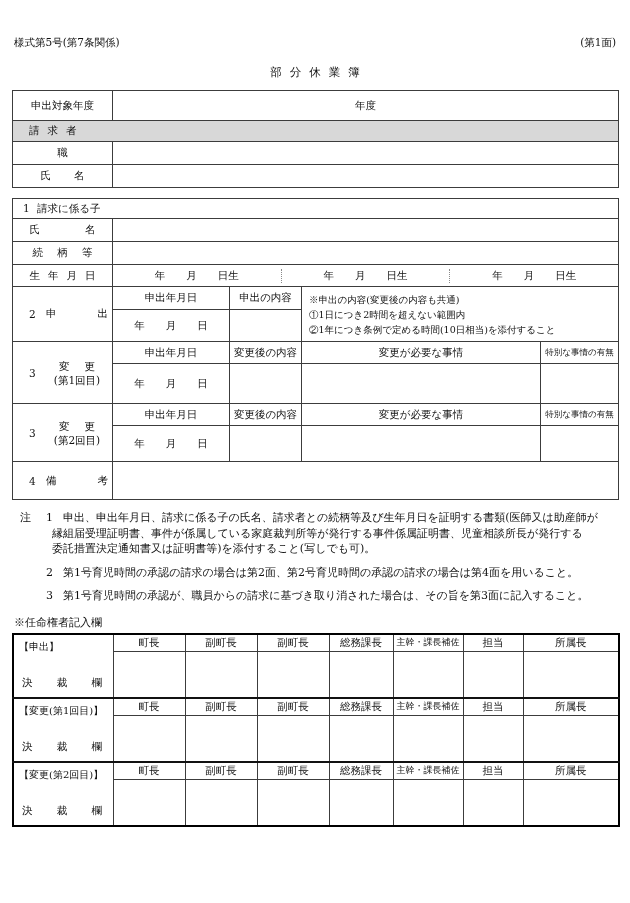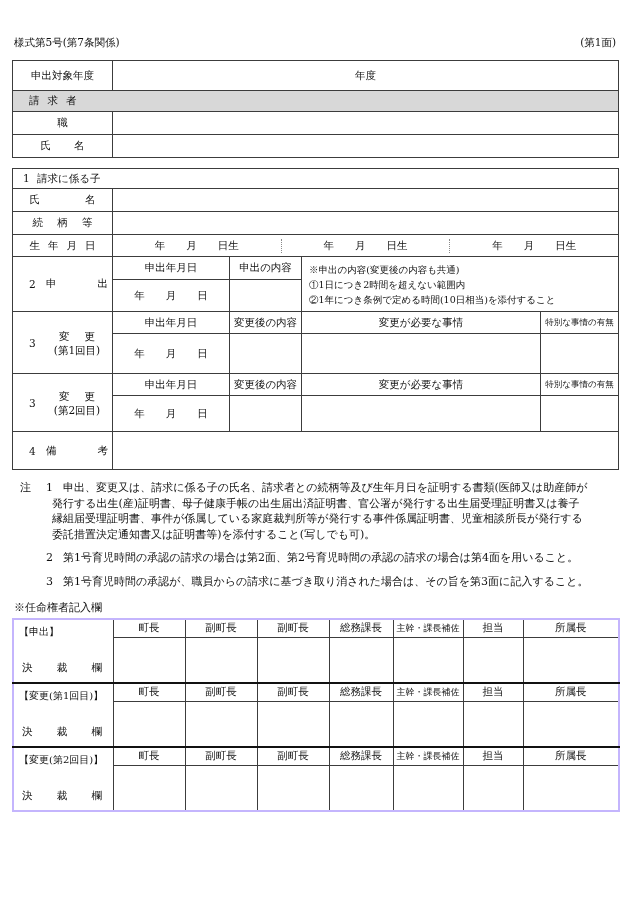--- a/index.html
+++ b/index.html
@@ -5,21 +5,21 @@
   html,body{margin:0;padding:0;background:#ffffff;}
   body{width:630px;height:903px;font-family:"DejaVu Serif","Liberation Serif",serif;color:#111;}
   .doc{box-sizing:border-box;width:630px;height:903px;padding:36px 12px 0 12px;overflow:hidden;}
 
   .top-line{display:flex;justify-content:space-between;font-size:10.5px;padding:0 2px;}
   .doc-title{text-align:center;margin-top:15px;font-size:11.5px;letter-spacing:8px;text-indent:8px;}
 
   table{border-collapse:collapse;table-layout:fixed;width:606px;}
   td{border:1px solid #3c3c3c;padding:0;font-size:10.5px;vertical-align:middle;overflow:hidden;}
   .tblA,.tblB{border:1.6px solid #111;margin-top:10px;}
-  .tblAppr{border:2px solid #c4b5fd;margin-top:3px;}
+  .tblAppr{border:2px solid #000000;margin-top:3px;}
 
   .c{text-align:center;}
   .gray{background:#d8d8d8;}
   .just{display:inline-block;text-align:justify;text-align-last:justify;}
   .jw44{width:44px;} .jw62{width:62px;} .jw66{width:66px;} .jw60{width:60px;} .jw36{width:36px;} .jw80{width:80px;}
 
   .hdr-left{padding-left:16px;letter-spacing:8px;font-size:10.5px;}
   .sec-title{padding-left:10px;}
   .sec-title .num{display:inline-block;width:14px;}
   .flexfill{display:flex;height:100%;align-items:stretch;}
@@ -54,20 +54,21 @@
 </head>
 <body>
 
 <div class="doc">
 
   <div class="top-line">
     <span>様式第5号(第7条関係)</span>
     <span>(第1面)</span>
   </div>
 
+  <div class="doc-title">部分休業簿</div>
 
   <table class="tblA">
     <colgroup>
         <col style="width:100px">
         <col style="width:506px">
       </colgroup>
     <tbody>
         <tr style="height:30px">
       <td class="c">申出対象年度</td>
       <td class="c">年度</td>
@@ -208,22 +209,21 @@
       <td colspan="4"></td>
     </tr>
   </tbody>
     </table>
 
   <div class="notes">
     <div class="note-row">
       <span class="n-marker">注</span>
       <span class="n-num">1</span>
       <span class="n-text">
-        <div>申出、変更又は、請求に係る子の氏名、請求者との続柄等及び生年月日を証明する書類(医師又は助産師が</div>
-        <div class="cont">発行する出生(産)証明書、母子健康手帳の出生届出済証明書、官公署が発行する出生届受理証明書又は養子</div>
+        <div>申出、申出年月日、請求に係る子の氏名、請求者との続柄等及び生年月日を証明する書類(医師又は助産師が</div>
         <div class="cont">縁組届受理証明書、事件が係属している家庭裁判所等が発行する事件係属証明書、児童相談所長が発行する</div>
         <div class="cont">委託措置決定通知書又は証明書等)を添付すること(写しでも可)。</div>
       </span>
     </div>
     <div class="note-row">
       <span class="n-marker"></span>
       <span class="n-num">2</span>
       <span class="n-text">
         <div>第1号育児時間の承認の請求の場合は第2面、第2号育児時間の承認の請求の場合は第4面を用いること。</div>
       </span>

